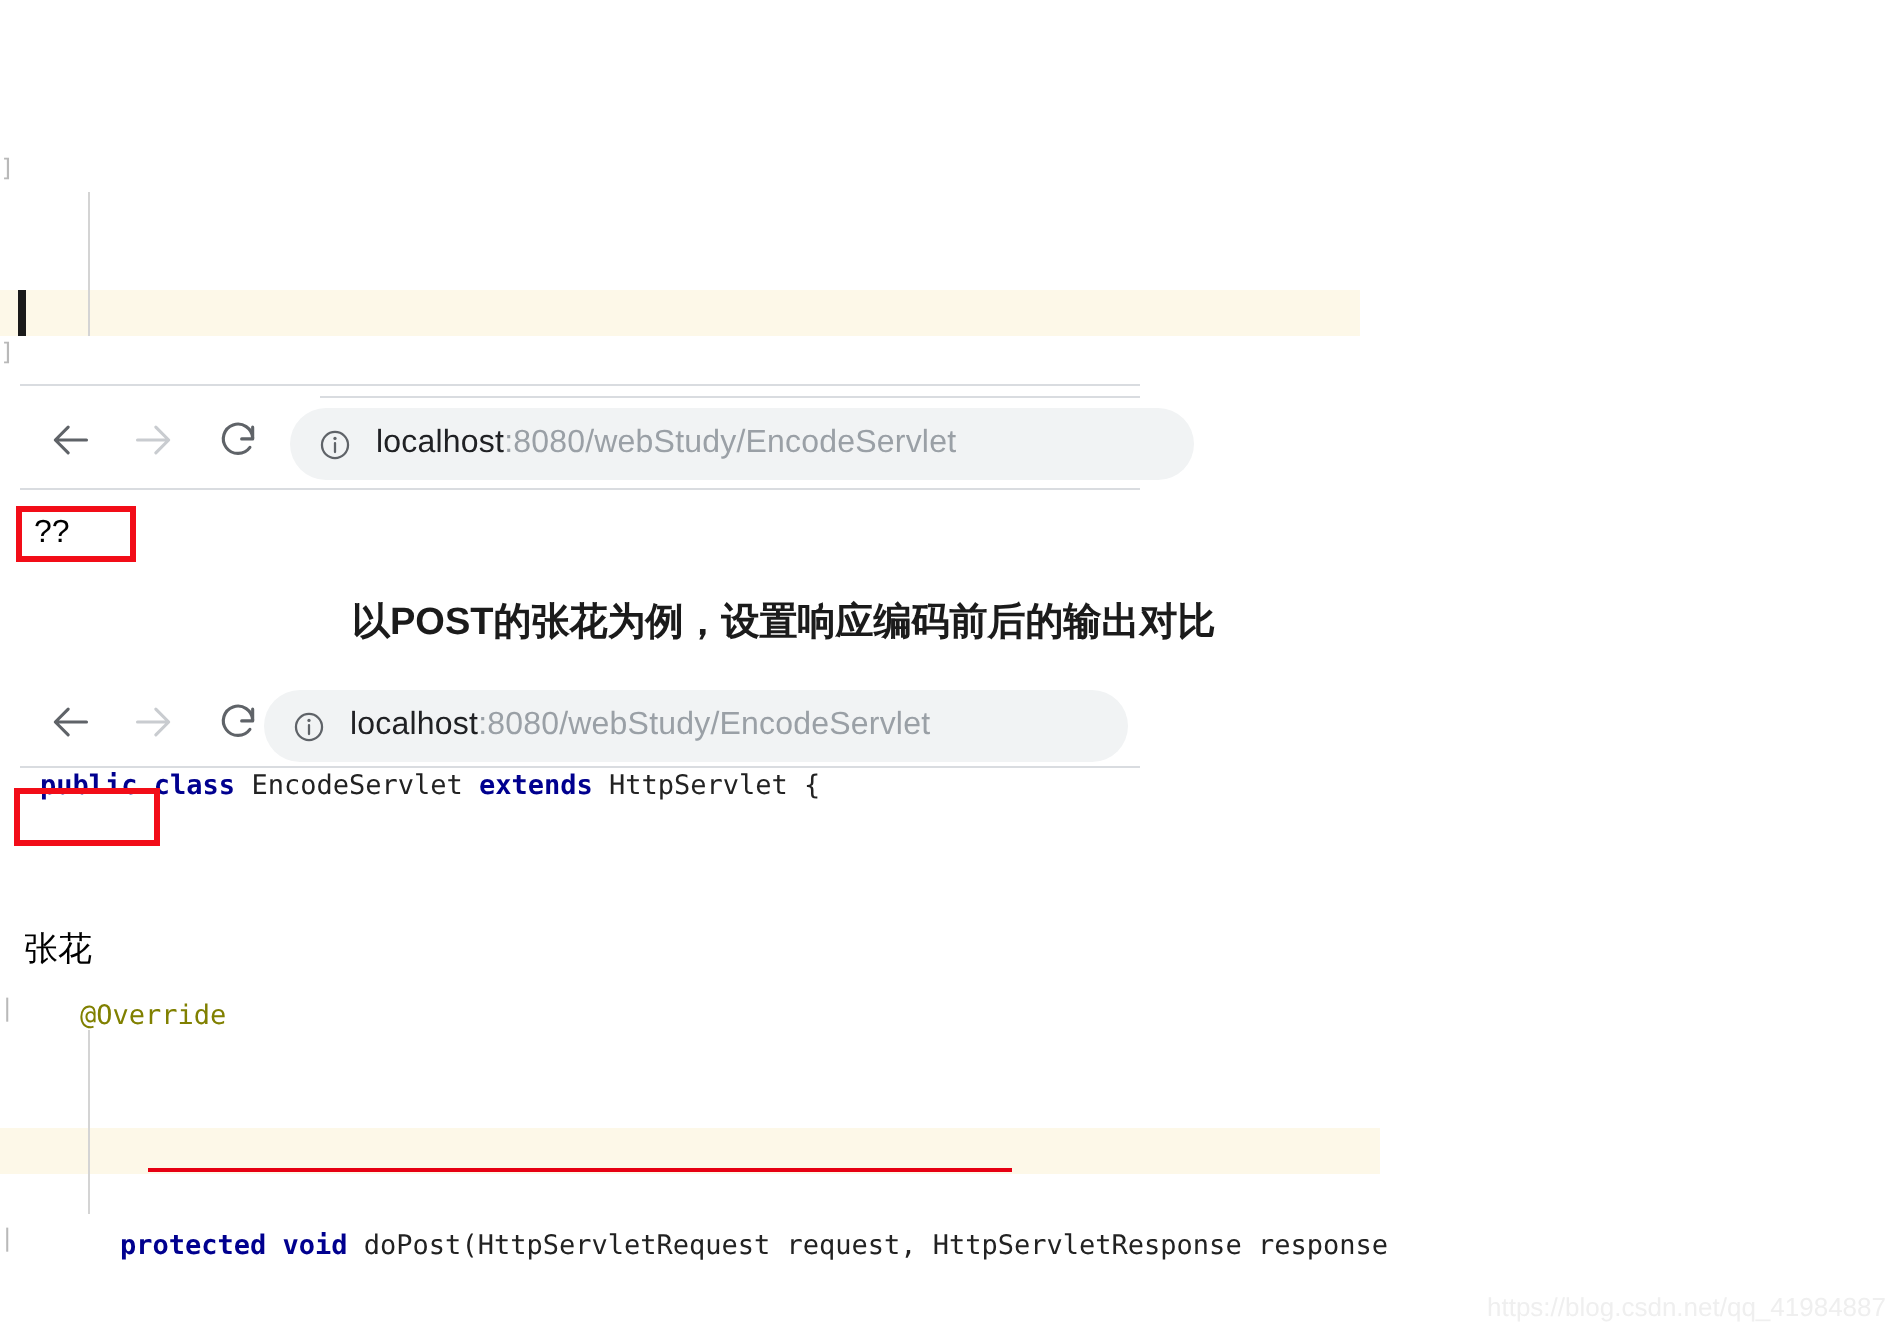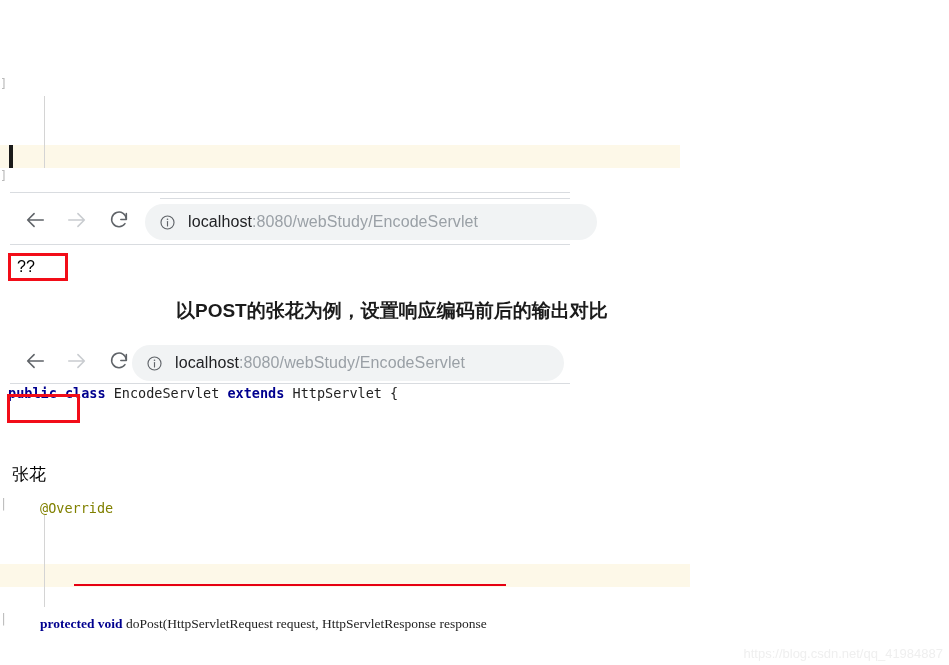--- a/index.html
+++ b/index.html
@@ -25,21 +25,21 @@
     font-family: "DejaVu Sans Mono", "Liberation Mono", monospace;
     font-size: 13.5px;
     line-height: 23px;
     color: #202020;
     white-space: pre;
   }
   .code-line {
     position: relative;
     height: 23px;
     white-space: pre;
-    padding-left: 8px;
+    padding-left: 20px;
   }
   .kw   { color: #00008f; font-weight: bold; }
   .ann  { color: #808000; }
   .plain{ color: #222222; }
 
   
   .fold-mark {
     position: absolute;
     left: 0px;
     width: 9px;
@@ -150,21 +150,21 @@
   <div class="indent-guide" style="top:82px; left:44px; height:72px;"></div>
 
   
   <div class="fold-mark" style="top:59px;">]</div>
   <div class="fold-mark" style="top:151px;">]</div>
 
   <div class="code-line" style="top:0px;"><span class="kw">public </span><span class="kw">class </span><span class="plain">EncodeServlet </span><span class="kw">extends </span><span class="plain">HttpServlet {</span></div>
 
   <div class="code-line" style="top:23px; padding-left:40px;"><span class="ann">@Override</span></div>
 
-  <div class="code-line" style="top:46px; padding-left:40px;font-family:Liberation Serif, serif;"><span class="kw">protected void </span><span class="plain">doPost(HttpServletRequest request, HttpServletResponse response</span></div>
+  <div class="code-line" style="top:46px; padding-left:60px;"><span class="kw">protected void </span><span class="plain">doPost(HttpServletRequest request, HttpServletResponse response</span></div>
 
   
 
   
 
   
 
   
 </div>
 

